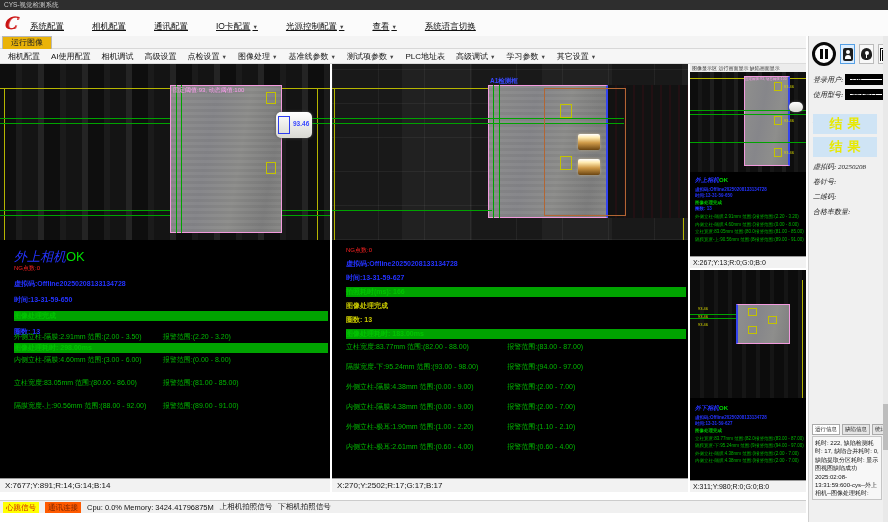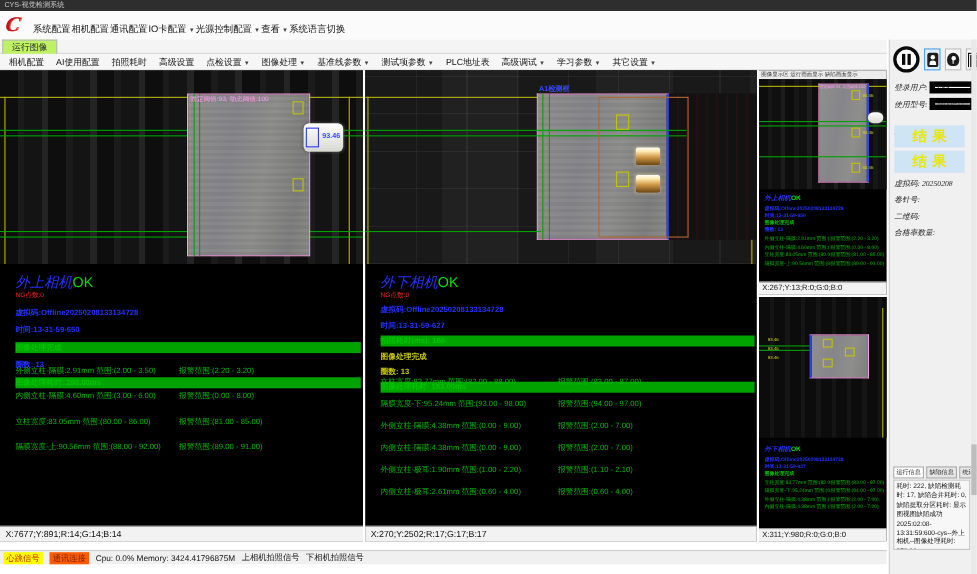--- a/index.html
+++ b/index.html
@@ -4,24 +4,24 @@
 <style>
 *{margin:0;padding:0;box-sizing:border-box;}
 html,body{width:888px;height:522px;overflow:hidden;}
 body{font-family:"Liberation Sans","DejaVu Sans",sans-serif;background:#fff;}
 .app{position:relative;width:888px;height:522px;background:#fff;}
 
 
 .titlebar{position:absolute;left:0;top:0;width:100%;height:10px;background:#2e2e2e;color:#c9c9c9;font-size:6.5px;line-height:10px;padding-left:4px;}
 .menubar{position:absolute;left:0;top:10px;width:100%;height:26px;background:#fbfbfb;}
 .logo{position:absolute;left:5px;top:2px;font-family:"Liberation Serif","DejaVu Serif",serif;font-style:italic;font-weight:bold;font-size:19px;color:#c91313;transform:skewX(-10deg);text-shadow:1px 0 0 #e05050;}
-.menu-items{position:absolute;left:30px;bottom:3px;display:flex;gap:1px;font-size:8.5px;color:#111;white-space:nowrap;}
+.menu-items{position:absolute;left:30px;bottom:3px;display:flex;gap:28px;font-size:8.5px;color:#111;white-space:nowrap;text-decoration:underline;}
 .arrow{font-size:5.5px;color:#444;margin-left:2px;}
 .tabrow{position:absolute;left:0;top:36px;width:806px;height:13px;background:#f4f4f4;border-bottom:1px solid #d8d8d8;}
-.tab{position:absolute;left:2px;top:0;height:13px;background:#bef264;border:1px solid #b8b8b8;border-bottom:none;font-size:8px;line-height:12px;padding:0 8px;color:#222;}
+.tab{position:absolute;left:2px;top:0;height:13px;background:#eab308;border:1px solid #b8b8b8;border-bottom:none;font-size:8px;line-height:12px;padding:0 8px;color:#222;}
 .toolbar{position:absolute;left:0;top:49px;width:806px;height:15px;background:#f6f6f6;border-bottom:1px solid #dcdcdc;display:flex;align-items:center;gap:11px;padding-left:8px;font-size:8px;color:#111;white-space:nowrap;}
 
 
 .panel{position:absolute;background:#000;}
 #panel-left{left:0;top:64px;width:330px;height:428px;}
 #panel-mid{left:332px;top:64px;width:356px;height:428px;}
 .cam{position:absolute;left:0;top:0;right:0;height:176px;overflow:hidden;}
 .cam-left-bg{background:repeating-linear-gradient(90deg,#0e0e0e 0 16px,#1b1b1b 16px 22px,#141414 22px 38px,#242424 38px 44px);}
 .cam-mid-bg{background-color:#1d1d1d;background-image:
  repeating-linear-gradient(0deg,rgba(255,255,255,0.05) 0 1px,transparent 1px 34px),
@@ -143,21 +143,21 @@
     </div>
   </div>
 
   <div class="tabrow">
     <span class="tab">运行图像</span>
   </div>
 
   <div class="toolbar">
     <span><span>相机配置</span></span>
     <span><span>AI使用配置</span></span>
-    <span><span>拍照耗时</span></span>
+    <span><span>相机调试</span></span>
     <span><span>高级设置</span></span>
     <span><span>点检设置</span><span class="arrow">▼</span></span>
     <span><span>图像处理</span><span class="arrow">▼</span></span>
     <span><span>基准线参数</span><span class="arrow">▼</span></span>
     <span><span>测试项参数</span><span class="arrow">▼</span></span>
     <span><span>PLC地址表</span></span>
     <span><span>高级调试</span><span class="arrow">▼</span></span>
     <span><span>学习参数</span><span class="arrow">▼</span></span>
     <span><span>其它设置</span><span class="arrow">▼</span></span>
   </div>
@@ -224,21 +224,20 @@
       <div class="hline green" style="left:0;width:292px;top:59px;"></div>
       <div class="hline green" style="left:0;width:160px;top:146px;"></div>
       <div class="orange-rect" style="left:212px;top:24px;width:82px;height:128px;"></div>
       <div class="ybox" style="left:228px;top:40px;width:12px;height:14px;"></div>
       <div class="ybox" style="left:228px;top:92px;width:12px;height:14px;"></div>
       <div class="glint" style="left:246px;top:70px;width:22px;height:16px;"></div>
       <div class="glint" style="left:246px;top:95px;width:22px;height:16px;"></div>
       <div class="blue-label" style="left:158px;top:13px;">A1检测框</div>
     </div>
     <div class="info">
-      <div class="title-row"><span class="t-blue">外下相机</span><span class="t-ok">OK</span></div>
       <div class="t-ng">NG点数:0</div>
       <div class="iline blue">虚拟码:Offline20250208133134728</div>
       <div class="iline blue">时间:13-31-59-627</div>
       <div class="iline green">拍照耗时(ms): 166</div>
       <div class="iline yel">图像处理完成</div>
       <div class="iline yel">圈数: 13</div>
       <div class="iline green">图像处理耗时: 183.00ms</div>
     </div>
     <div class="rows">
       <div class="mrow">

